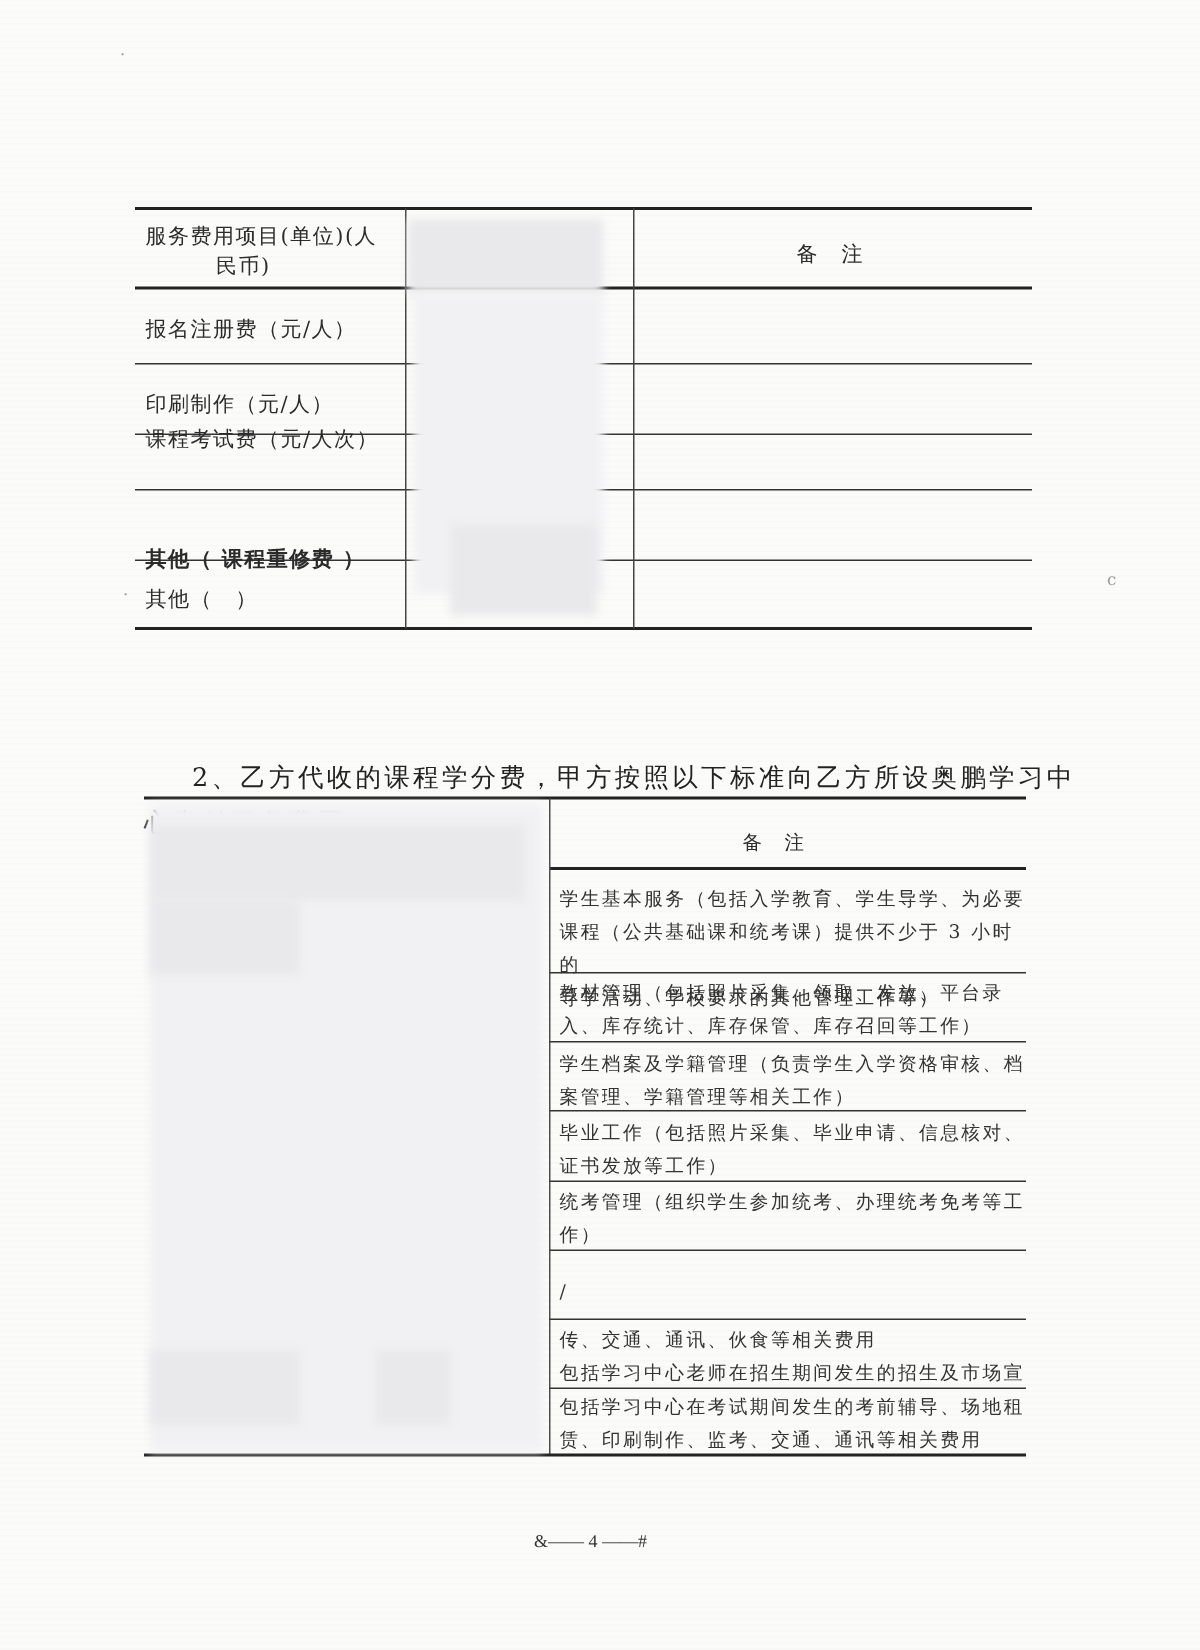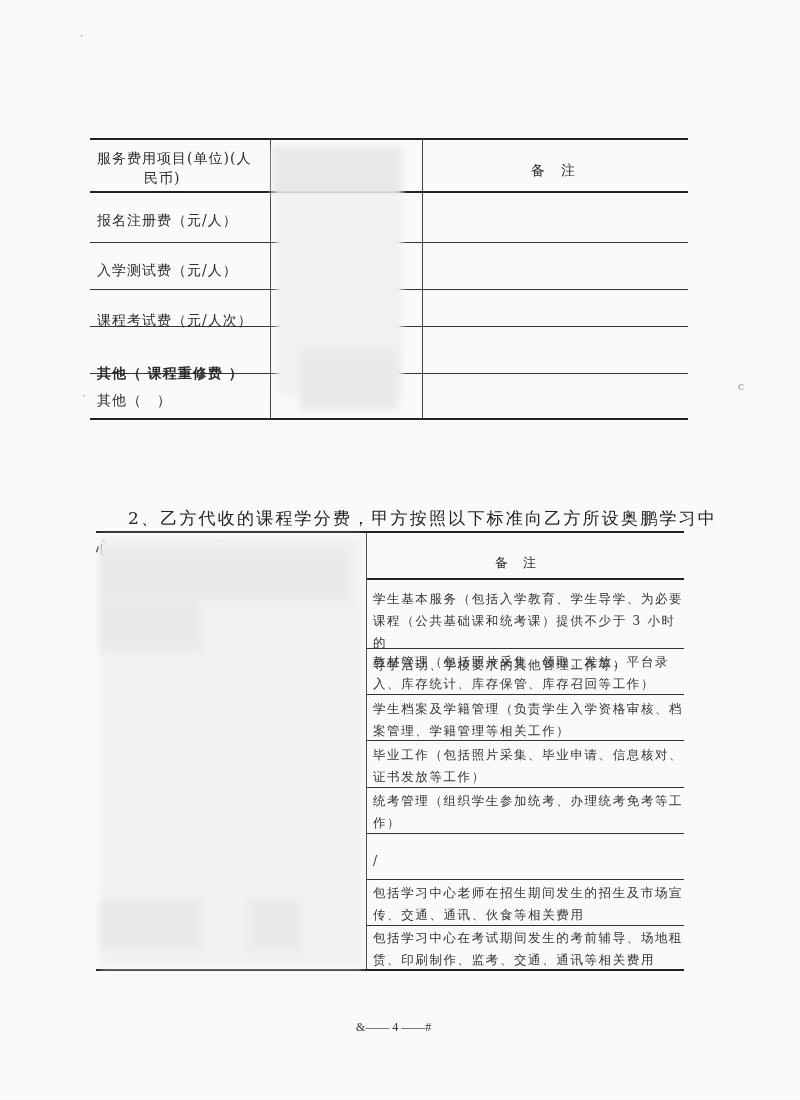--- a/index.html
+++ b/index.html
@@ -45,22 +45,22 @@
 
   <div class="blur" style="left:272px; top:146px; width:130px; height:50px;"></div>
   <div class="blur light" style="left:276px; top:196px; width:126px; height:200px;"></div>
   <div class="blur" style="left:300px; top:350px; width:98px; height:60px;"></div>
 
   <div class="cell-text" style="left:97px; top:148px; width:172px;">服务费用项目(单位)(人</div>
   <div class="cell-text" style="left:144px; top:168px;">民币)</div>
   <div class="cell-text" style="left:531px; top:160px;">备　注</div>
 
   <div class="cell-text" style="left:97px; top:210px;">报名注册费（元/人）</div>
-  <div class="cell-text" style="left:97px; top:260px;">入学测试费（元/人）</div>
-  <div class="cell-text" style="left:97px; top:310px;text-align:center;">课程考试费（元/人次）</div>
+  <div class="cell-text" style="left:97px; top:260px;">印刷制作（元/人）</div>
+  <div class="cell-text" style="left:97px; top:283px;text-align:center;">课程考试费（元/人次）</div>
   <div class="cell-text" style="left:97px; top:363px;font-weight:bold;">其他（ 课程重修费 ）</div>
   <div class="cell-text" style="left:97px; top:390px;">其他（　）</div>
 </div>
 
 <div class="para" style="left:128px; top:478px;">2、乙方代收的课程学分费，甲方按照以下标准向乙方所设奥鹏学习中</div>
 <div class="para" style="left:96px; top:508px;">心支付服务费用：</div>
 
 <div>
   <div class="hline thick" style="left:96px; top:531px; width:588px;"></div>
   <div class="hline thick" style="left:366px; top:578px; width:318px;"></div>
@@ -101,22 +101,22 @@
     <div>证书发放等工作）</div>
   </div>
   <div class="note-text" style="left:373px; top:790px;">
     <div>统考管理（组织学生参加统考、办理统考免考等工</div>
     <div>作）</div>
   </div>
   <div class="note-text" style="left:373px; top:850px;">
     <div>/</div>
   </div>
   <div class="note-text" style="left:373px; top:882px;">
+    <div>传、交通、通讯、伙食等相关费用</div>
     <div>包括学习中心老师在招生期间发生的招生及市场宣</div>
-    <div>传、交通、通讯、伙食等相关费用</div>
   </div>
   <div class="note-text" style="left:373px; top:927px;">
     <div>包括学习中心在考试期间发生的考前辅导、场地租</div>
     <div>赁、印刷制作、监考、交通、通讯等相关费用</div>
   </div>
 </div>
 
 <div class="footer" style="left:356px; top:1020px;">&amp;—— 4 ——#</div>
 
 <div class="speck" style="left:80px; top:30px;">·</div>

